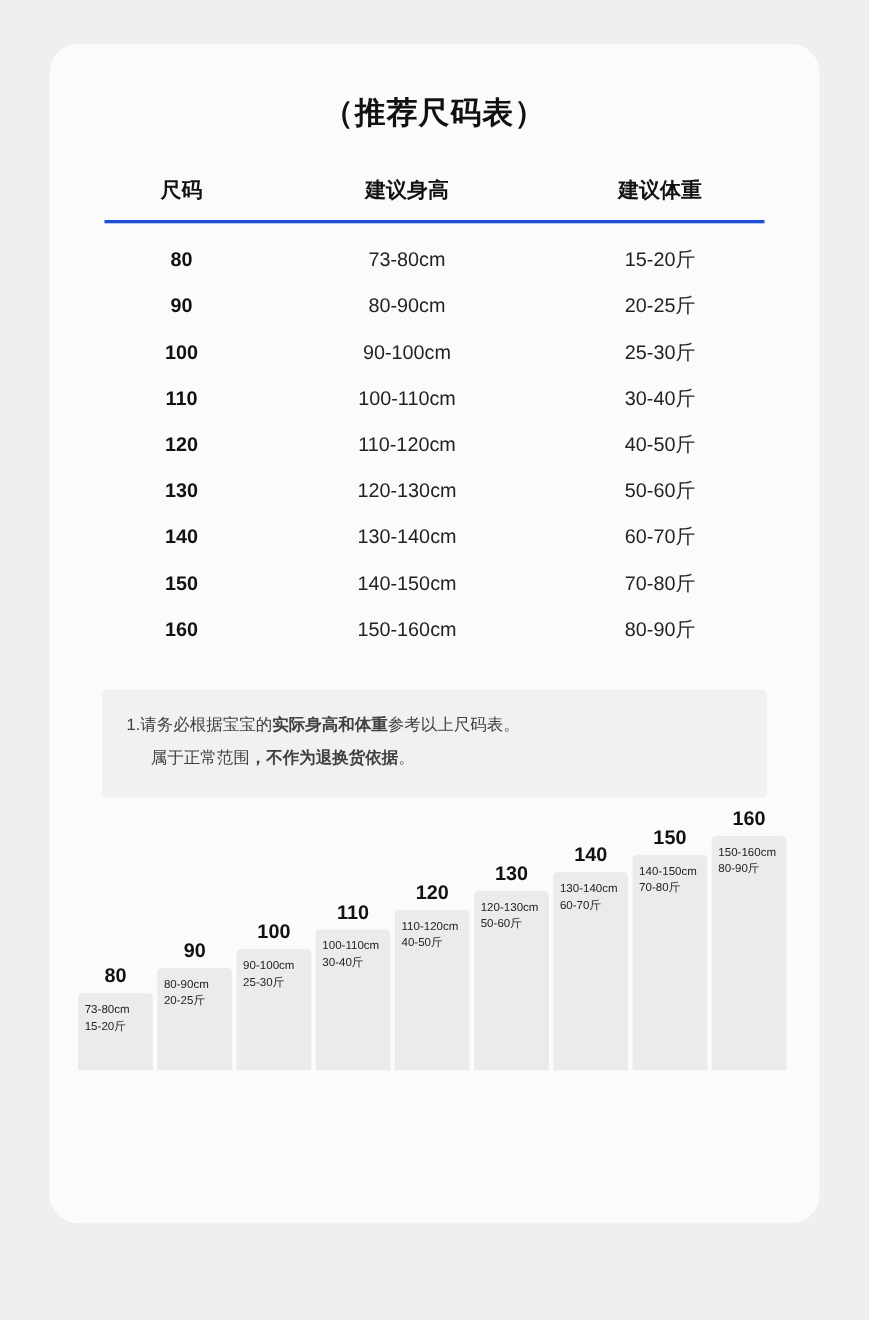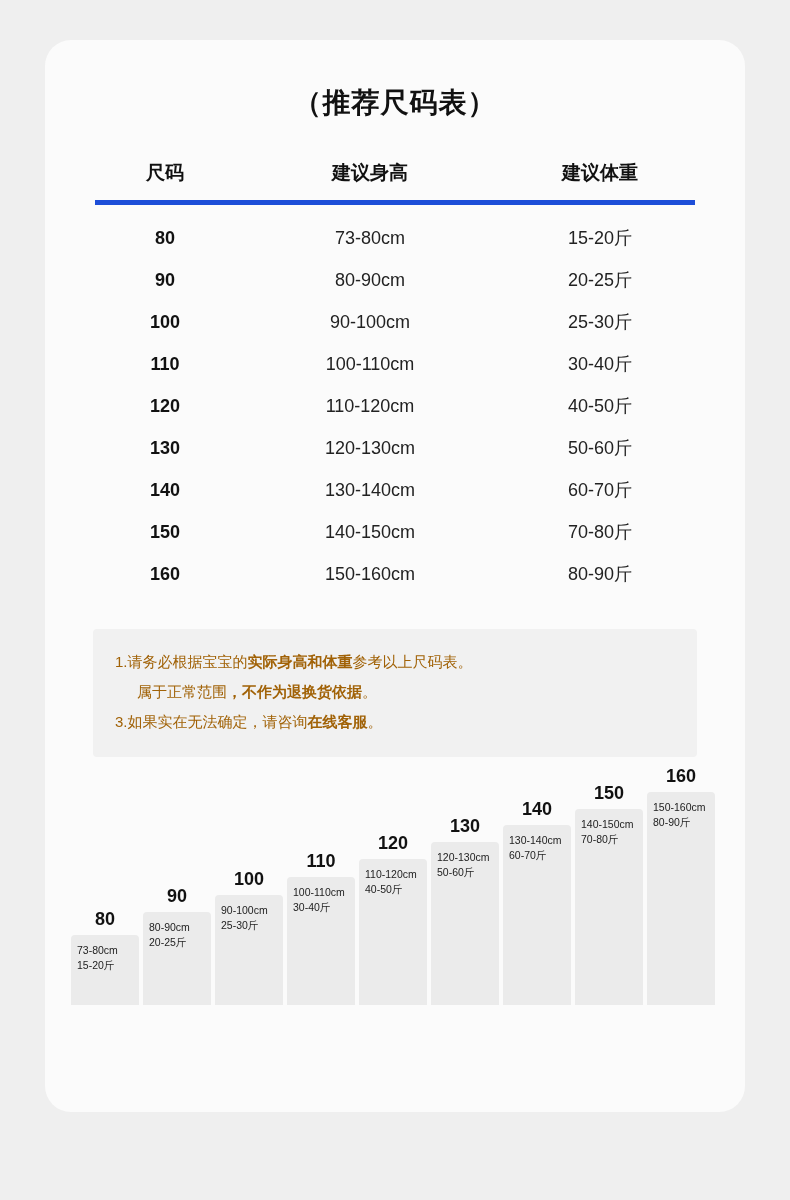--- a/index.html
+++ b/index.html
@@ -33,21 +33,21 @@
   }
 
   
   .table {
     margin: 38px 50px 0 50px;
   }
   .thead {
     display: flex;
     align-items: flex-end;
     padding-bottom: 14px;
-    border-bottom: 5px solid #1d4ed8;
+    border-bottom: 3px solid #1d4ed8;
   }
   .th {
     font-size: 19px;
     font-weight: bold;
     color: #111;
   }
   .col-size   { width: 140px; text-align: center; }
   .col-height { width: 270px; text-align: center; }
   .col-weight { width: 190px; text-align: center; }
 
@@ -80,21 +80,21 @@
   
   .notes {
     margin: 34px 48px 0 48px;
     background: #f1f1f1;
     border-radius: 4px;
     padding: 18px 22px 20px 22px;
   }
   .note-line {
     font-size: 15px;
     line-height: 30px;
-    color: #a16207;
+    color: #404040;
   }
   .note-line b { font-weight: bold; }
   .note-indent { padding-left: 22px; }
   .u { font-weight: bold; }
 
   
   .chart {
     position: relative;
     margin: 18px 0 0 0;
     height: 230px;
@@ -187,23 +187,20 @@
     </div>
   </div>
 
   <div class="notes">
     <div class="note-line">
       <span>1.请务必根据宝宝的</span><b>实际身高和体重</b><span>参考以上尺码表。</span>
     </div>
     <div class="note-line note-indent">
       <span>属于正常范围</span><span class="u">，不作为退换货依据</span><span>。</span>
     </div>
-    <div class="note-line">
-      <span>3.如果实在无法确定，请咨询</span><span class="u">在线客服</span><span>。</span>
-    </div>
   </div>
 
   <div class="chart">
     <div class="bar" style="left:26px; height:70px;">
       <div class="cap">80</div>
       <div class="info">73-80cm</div>
       <div class="info">15-20斤</div>
     </div>
     <div class="bar" style="left:98px; height:93px;">
       <div class="cap">90</div>

